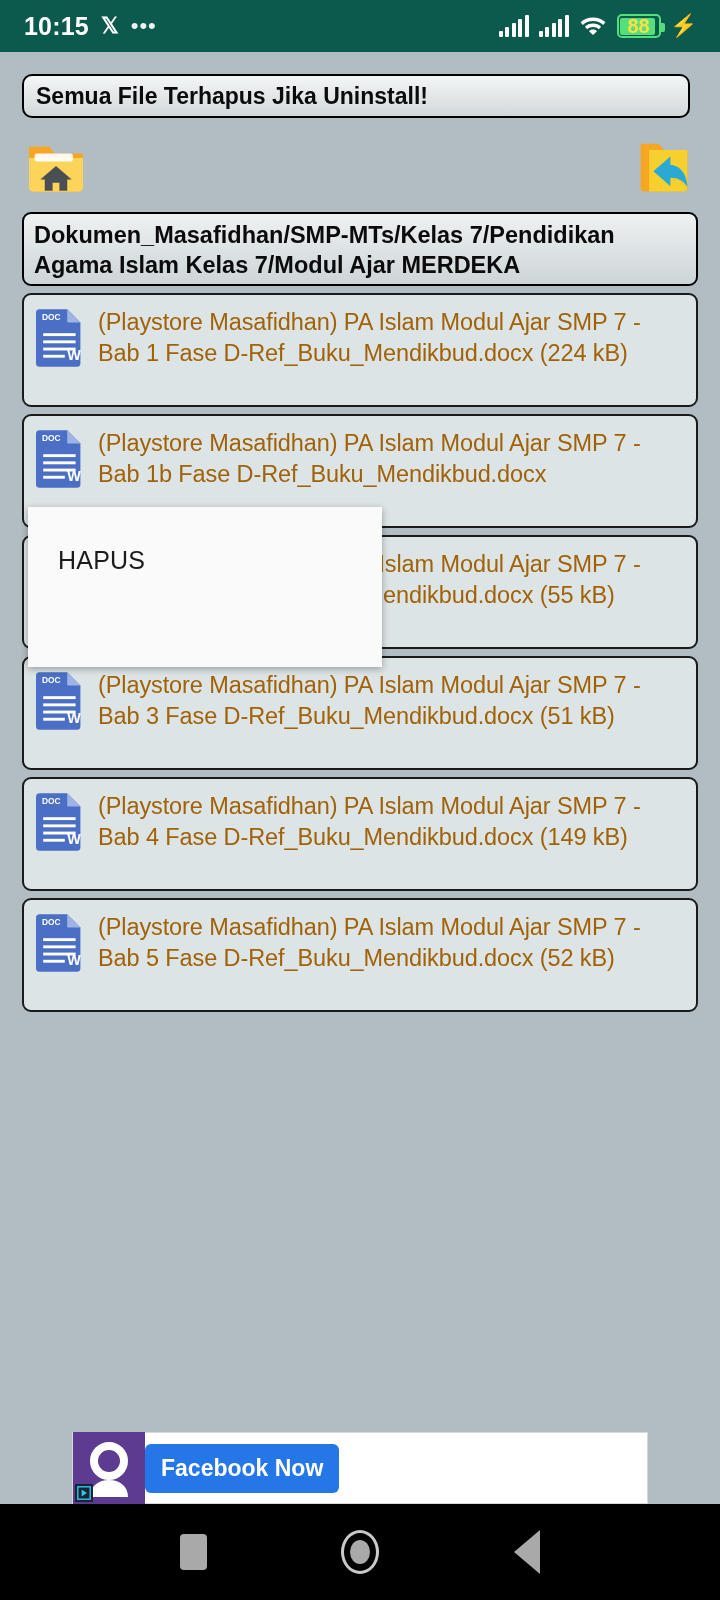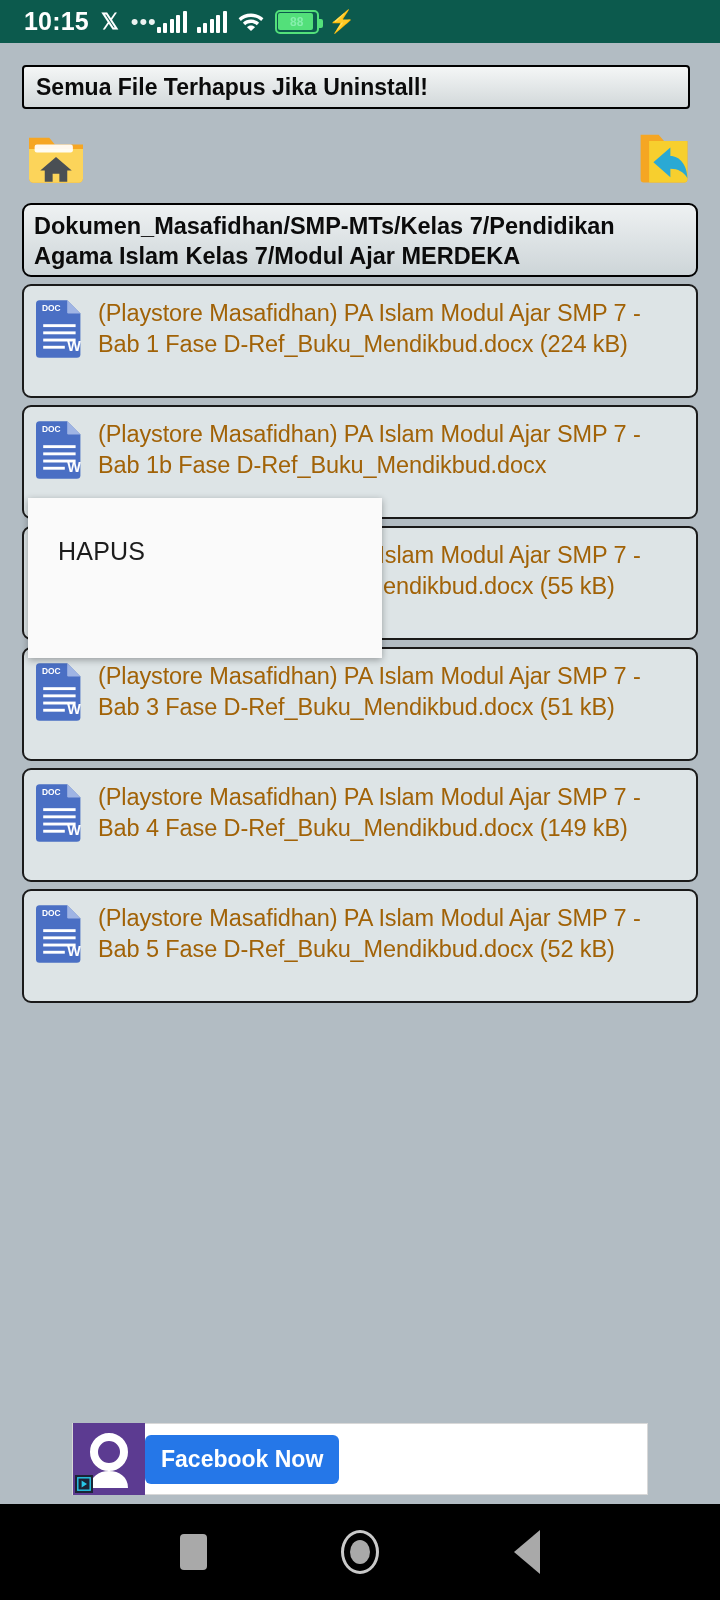--- a/index.html
+++ b/index.html
@@ -11,25 +11,25 @@
   }
 
   body {
     font-family: "Liberation Sans", sans-serif;
     background: #b2bcc3;
     position: relative;
   }
 
   
   .status-bar {
-    height: 43px;
+    height: 52px;
     background: #0c5a4d;
     display: flex;
     align-items: center;
-    justify-content: flex-start;
+    justify-content: space-between;
     padding: 0 22px 0 24px;
     color: #ffffff;
   }
   .status-left {
     display: flex;
     align-items: center;
     gap: 12px;
   }
   .status-time {
     font-size: 25px;
@@ -97,39 +97,39 @@
   .battery-fill {
     position: absolute;
     left: 1.5px; top: 1.5px; bottom: 1.5px;
     width: 88%;
     background: #53e07a;
     border-radius: 2px;
   }
   .battery-text {
     position: relative;
     z-index: 2;
-    font-size: 12px;
-    font-weight: bold;
-    color: #86efac;
+    font-size: 20px;
+    font-weight: bold;
+    color: #fde047;
   }
   .bolt-icon { font-size: 22px; color: #ffffff; line-height: 1; }
 
   
   .app {
     position: relative;
     height: 1452px;
     background: #b2bcc3;
   }
 
   .banner {
     margin: 22px 30px 0 22px;
     height: 44px;
     background: linear-gradient(#f4f6f6, #d2d8da);
     border: 2px solid #000000;
-    border-radius: 4px;
+    border-radius: 10px;
     display: flex;
     align-items: center;
     padding: 0 12px;
   }
   .banner-text {
     font-size: 23px;
     font-weight: bold;
     color: #0b0b0b;
     white-space: nowrap;
   }

